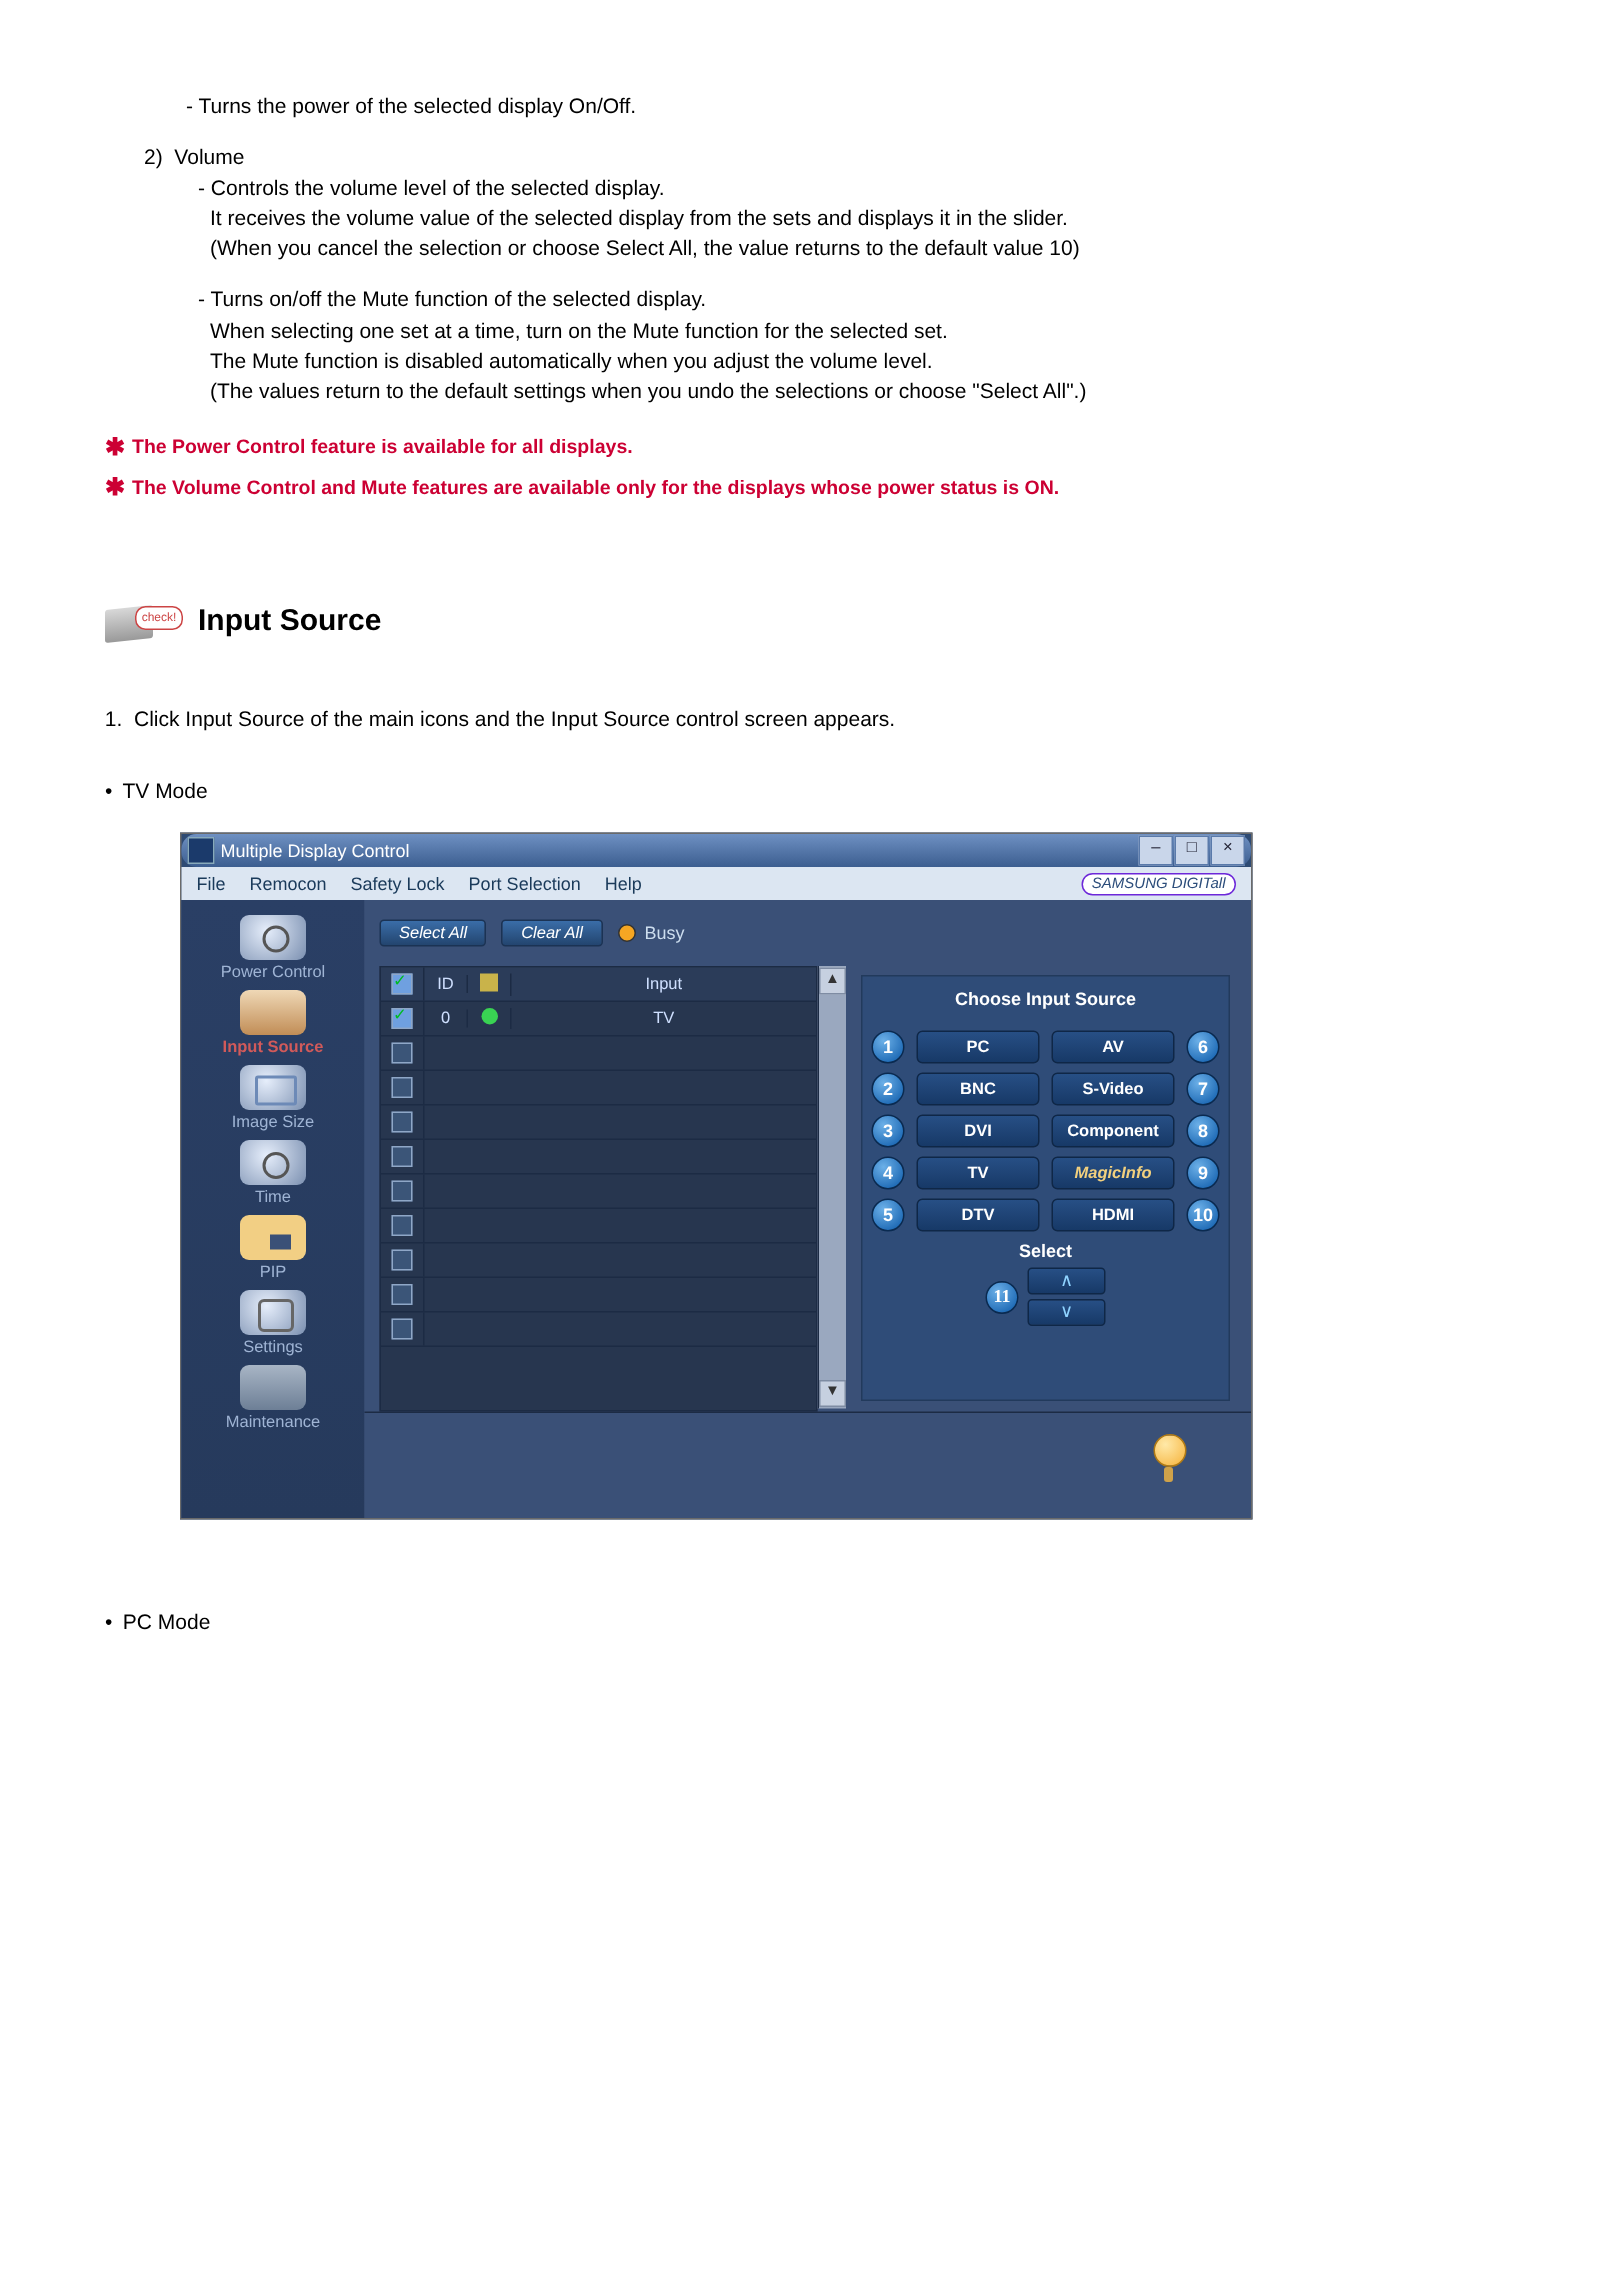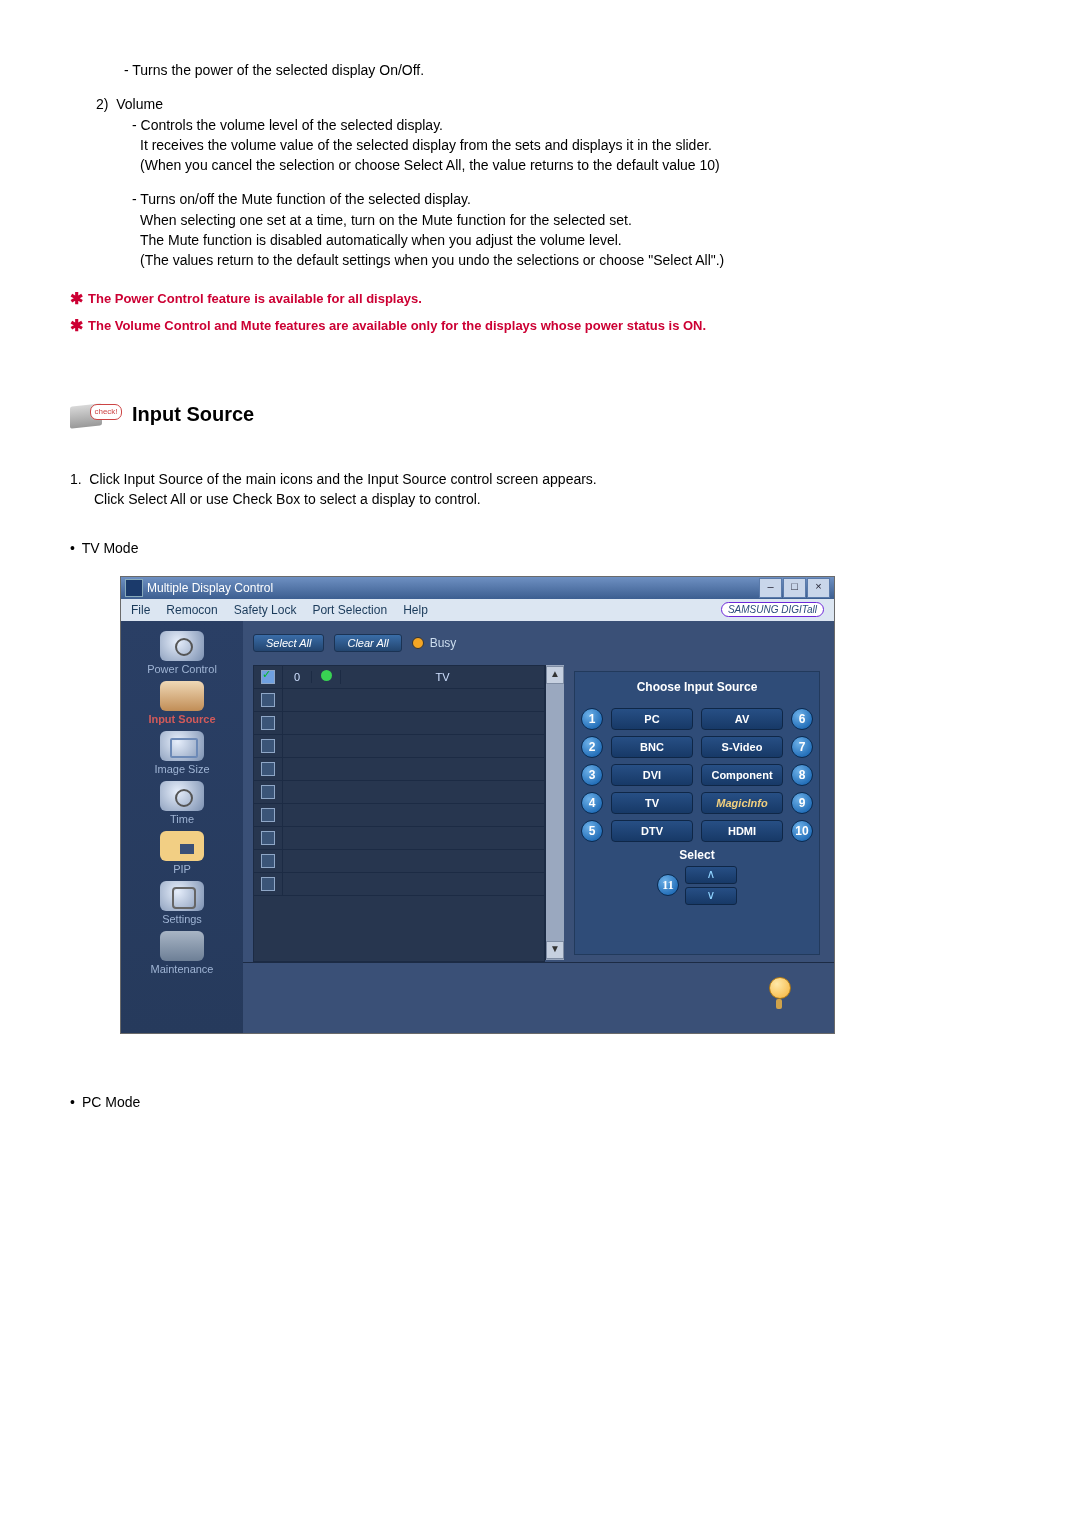--- a/index.html
+++ b/index.html
@@ -91,20 +91,21 @@
     color: #fff;
   }
   .titlebar {
     height: 22px;
     background: linear-gradient(#6e90c2, #3c5e90);
     display: flex;
     align-items: center;
     padding: 0 4px;
     color: #fff;
     font-size: 12px;
+    border-radius: 10px;
   }
   .titlebar .win-icon {
     width: 16px; height: 16px;
     background: #1b3a6b;
     border: 1px solid #8ab;
     margin-right: 4px;
   }
   .titlebar .spacer { flex: 1; }
   .sysbtns { display: flex; gap: 0; }
   .sysbtn {
@@ -372,21 +373,20 @@
     <div class="section-icon">
       <div class="box3d"></div>
       <div class="tag">check!</div>
     </div>
     <div class="section-title">Input Source</div>
   </div>
 
   <div class="bullet-line intro-num">
     &nbsp;<span>1.</span>&nbsp;&nbsp;<span>Click Input Source of the main icons and the Input Source control screen appears.</span>
   </div>
-  <div class="bullet-line" style="padding-left:34px">Click Select All or use Check Box to select a display to control.</div>
 
   <div class="tv-mode">
     <span class="bullet-dot">•</span> <span>TV Mode</span>
   </div>
 
   <div class="mdc-window">
     <div class="titlebar">
       <div class="win-icon"></div>
       <div>Multiple Display Control</div>
       <div class="spacer"></div>
@@ -444,20 +444,28 @@
           <div class="tool-btn">Clear All</div>
           <div class="busy">
             <span class="busy-dot"></span>
             <span>Busy</span>
           </div>
         </div>
 
         <div class="content-row">
           <div style="display:flex">
             <div class="grid-wrap">
+              <div class="grid-head">
+                <div class="cell-chk">
+                    <span class="chk on"></span>
+                  </div>
+                <div class="cell-id">ID</div>
+                <div class="cell-st"><span class="status-icon"></span></div>
+                <div class="cell-in">Input</div>
+              </div>
               <div id="grid-rows">
                   <div class="grid-row">
                     <div class="cell-chk">
                       <span class="chk on"></span>
                     </div>
                     <div class="cell-id">0</div>
                     <div class="cell-st"><span class="status-dot status-green"></span></div>
                     <div class="cell-in">TV</div>
                   </div>
                   <div class="grid-row">

